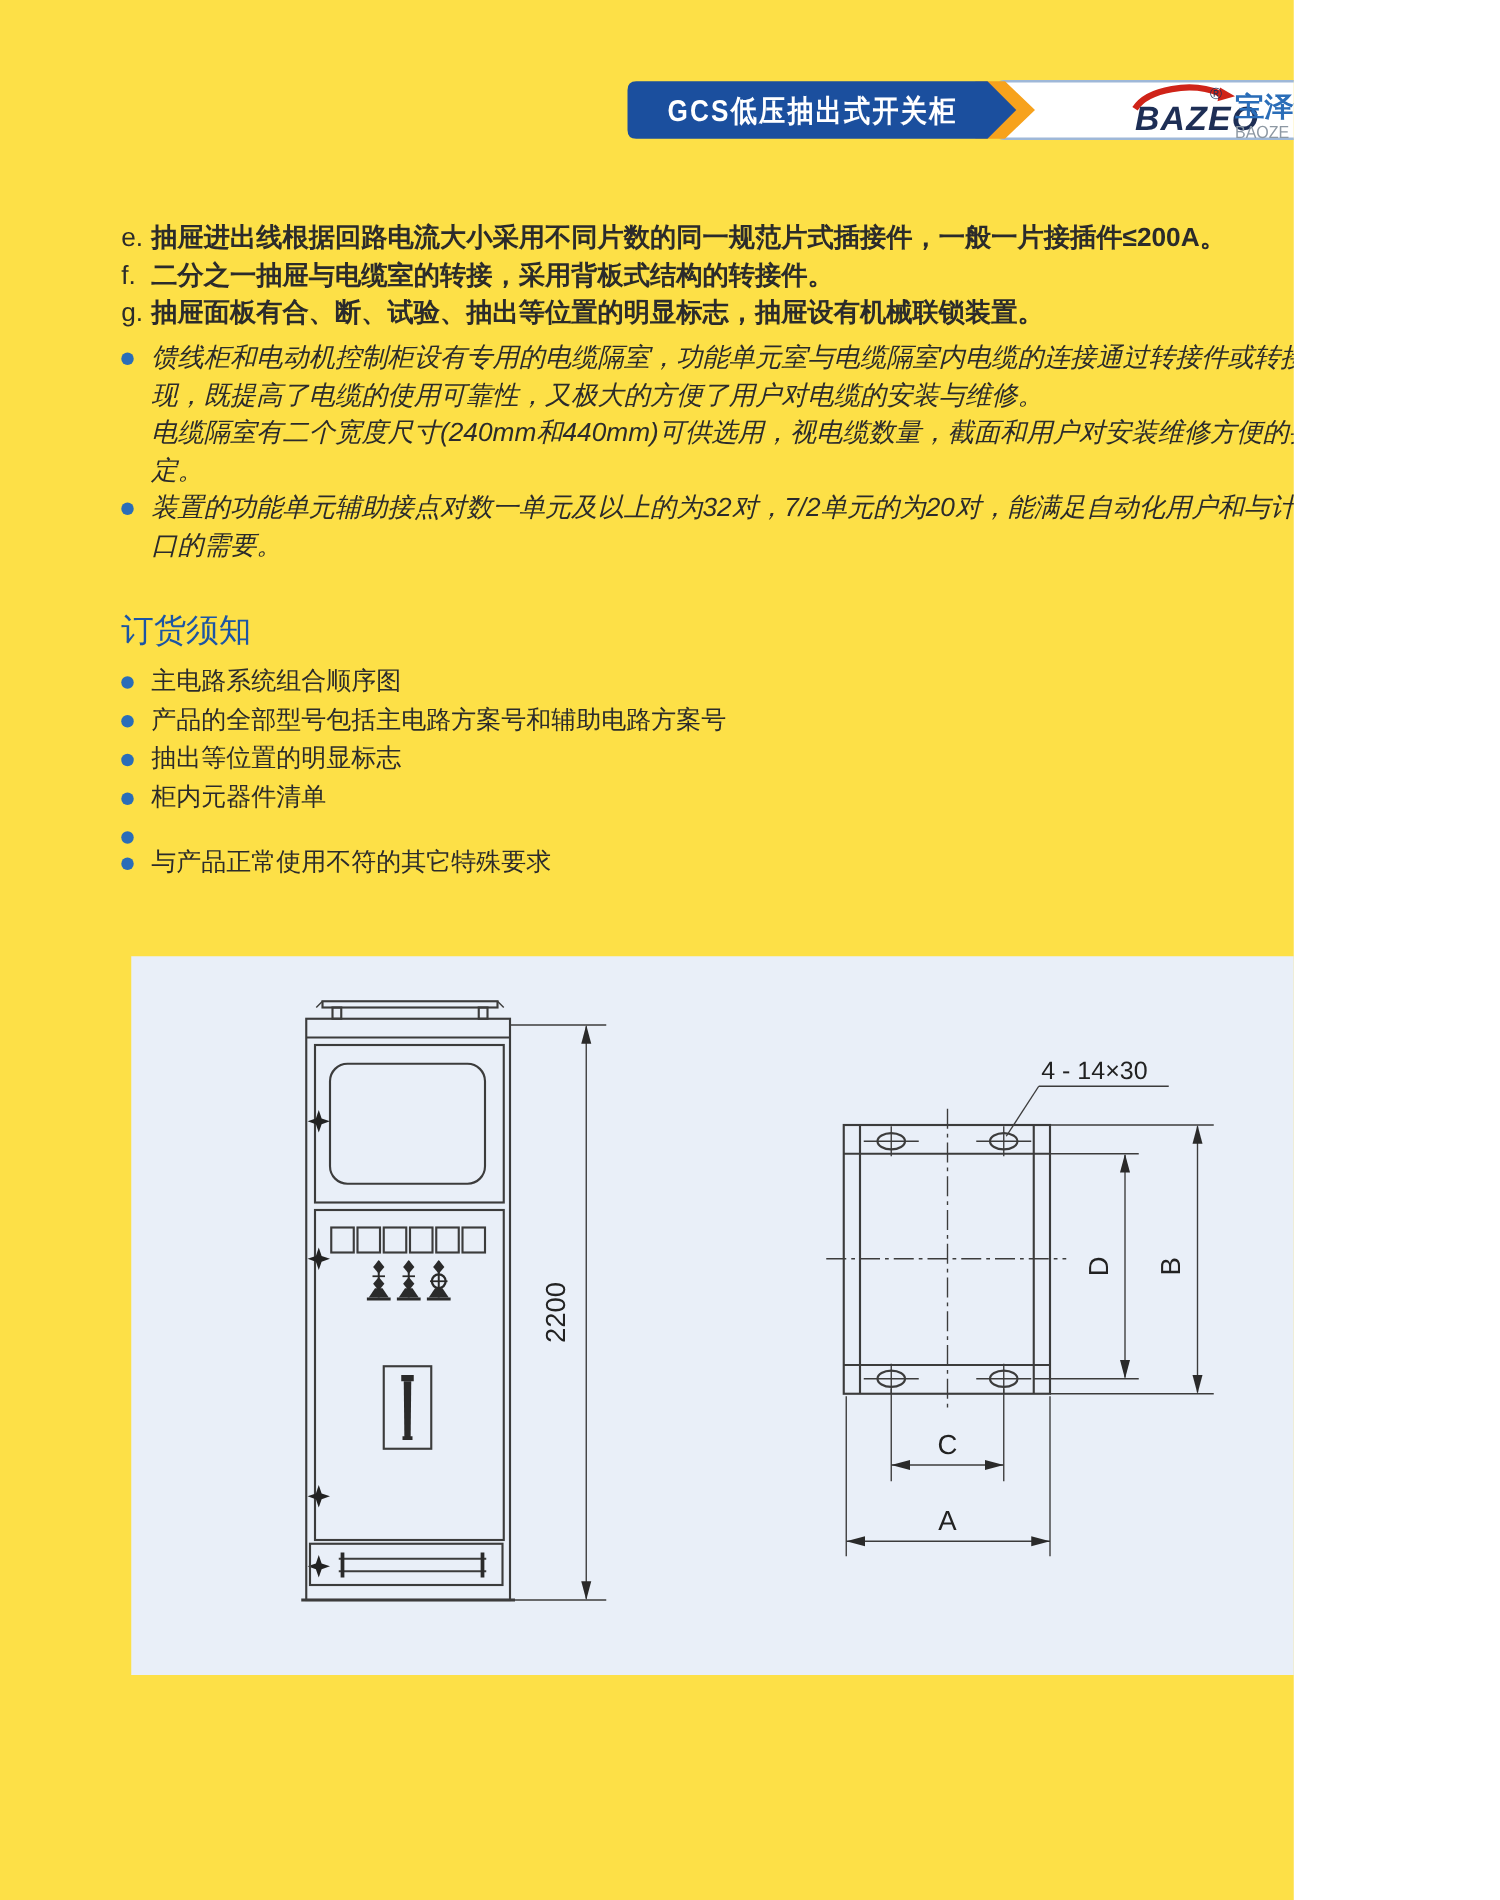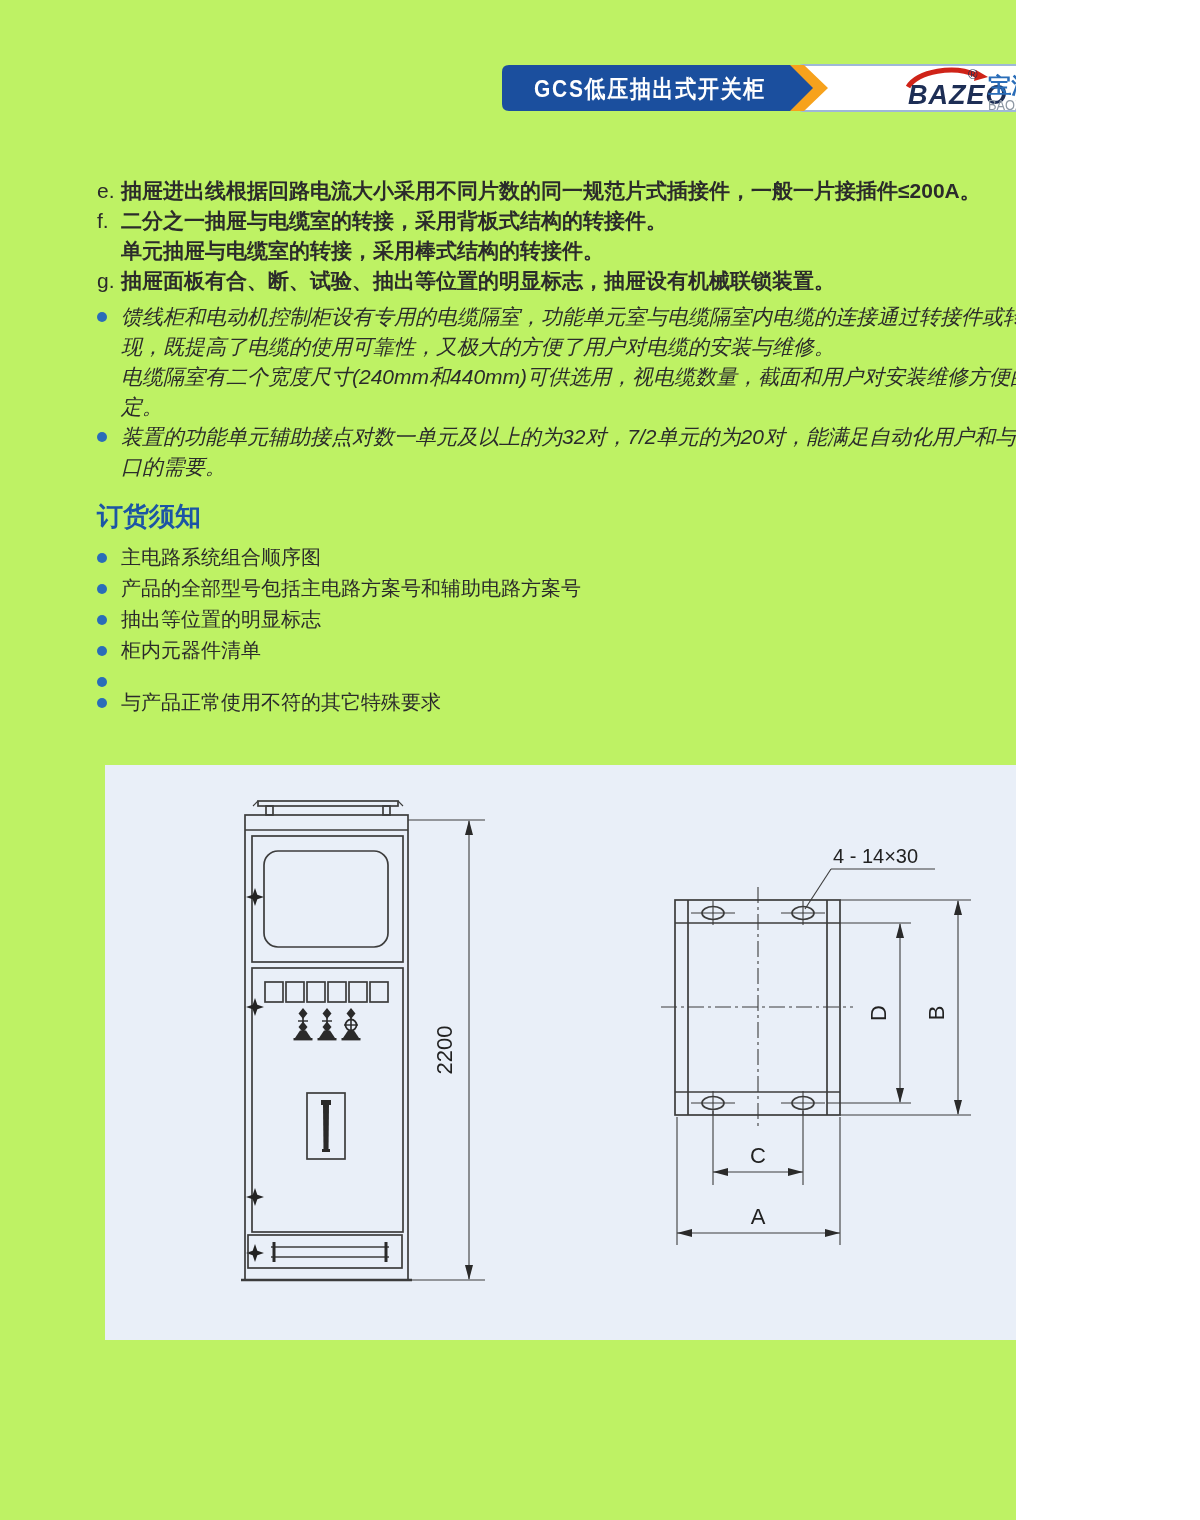--- a/index.html
+++ b/index.html
@@ -1,38 +1,38 @@
 <!DOCTYPE html>
 <html><head>
 <meta charset="utf-8">
 <style>
   html,body{margin:0;padding:0;background:#ffffff;}
-  .page{position:relative;width:1016px;height:1520px;background:#bef264;overflow:hidden;
-        font-family:"Liberation Sans","DejaVu Sans",sans-serif;color:#2b2b2b;}
+  .page{position:relative;width:1016px;height:1520px;background:#fde047;overflow:hidden;
+        font-family:"Liberation Sans","DejaVu Sans",sans-serif;color:#2b2b2b;padding-left:19px;}
 
   
   .header-svg{position:absolute;left:498px;top:62px;width:600px;height:56px;}
   .hdr-title{font-size:24px;font-weight:bold;fill:#ffffff;letter-spacing:2px;}
   .logo-brand{font-size:27px;font-weight:bold;font-style:italic;fill:#1d2e55;letter-spacing:1px;}
   .logo-reg{font-size:13px;fill:#1d2e55;}
   .logo-cn{font-size:22px;font-weight:bold;fill:#2a6db8;}
   .logo-en{font-size:14px;fill:#8d98a3;}
 
   
   .content{position:absolute;left:97px;top:176px;width:1012px;}
   .row{display:flex;line-height:30px;font-size:21px;font-weight:500;}
   .row .lbl{width:24px;flex:0 0 24px;}
   .row .txt{flex:1;font-weight:bold;}
   .brow{display:flex;line-height:30px;font-size:21px;font-weight:500;}
   .brow:first-of-type{margin-top:0;}
   .bullet-gap{margin-top:6px;}
   .dot{flex:0 0 10px;width:10px;height:10px;border-radius:50%;background:#2a6db8;margin:10px 14px 0 0;}
   .btxt{flex:1;}
   .btxt p{margin:0;font-style:italic;}
-  h2.order-heading{margin:18px 0 10px 0;font-size:26px;line-height:32px;color:#1c55a5;font-weight:bold;}
+  h2.order-heading{margin:36px 0 10px 0;font-size:26px;line-height:32px;color:#1c55a5;font-weight:normal;}
   .orow{display:flex;align-items:flex-start;line-height:31px;font-size:20px;font-weight:500;}
   .orow .dot{margin-top:11px;}
 
   
   .panel{position:absolute;left:105px;top:765px;width:990px;height:575px;background:#e9eff8;}
   .panel svg{display:block;width:990px;height:575px;}
   .dwg-line{stroke:#3c3c3c;fill:none;stroke-width:1.7;}
   .dwg-thin{stroke:#3c3c3c;fill:none;stroke-width:1.1;}
   .dwg-fill{fill:#2a2a2a;stroke:none;}
   .dim-text{font-family:"Liberation Sans","DejaVu Sans",sans-serif;font-size:22px;fill:#222;}
@@ -64,24 +64,20 @@
 
     <div class="row">
       <span class="lbl">e.</span>
       <span class="txt">抽屉进出线根据回路电流大小采用不同片数的同一规范片式插接件，一般一片接插件≤200A。</span>
     </div>
     <div class="row">
       <span class="lbl">f.</span>
       <span class="txt">二分之一抽屉与电缆室的转接，采用背板式结构的转接件。</span>
     </div>
     <div class="row">
-      <span class="lbl"></span>
-      <span class="txt">单元抽屉与电缆室的转接，采用棒式结构的转接件。</span>
-    </div>
-    <div class="row">
       <span class="lbl">g.</span>
       <span class="txt">抽屉面板有合、断、试验、抽出等位置的明显标志，抽屉设有机械联锁装置。</span>
     </div>
 
     <div class="brow bullet-gap">
       <span class="dot"></span>
       <div class="btxt">
         <p>馈线柜和电动机控制柜设有专用的电缆隔室，功能单元室与电缆隔室内电缆的连接通过转接件或转接铜排实现，既提高了电缆的使用可靠性，又极大的方便了用户对电缆的安装与维修。</p>
         <p>电缆隔室有二个宽度尺寸(240mm和440mm)可供选用，视电缆数量，截面和用户对安装维修方便的要求而定。</p>
       </div>

